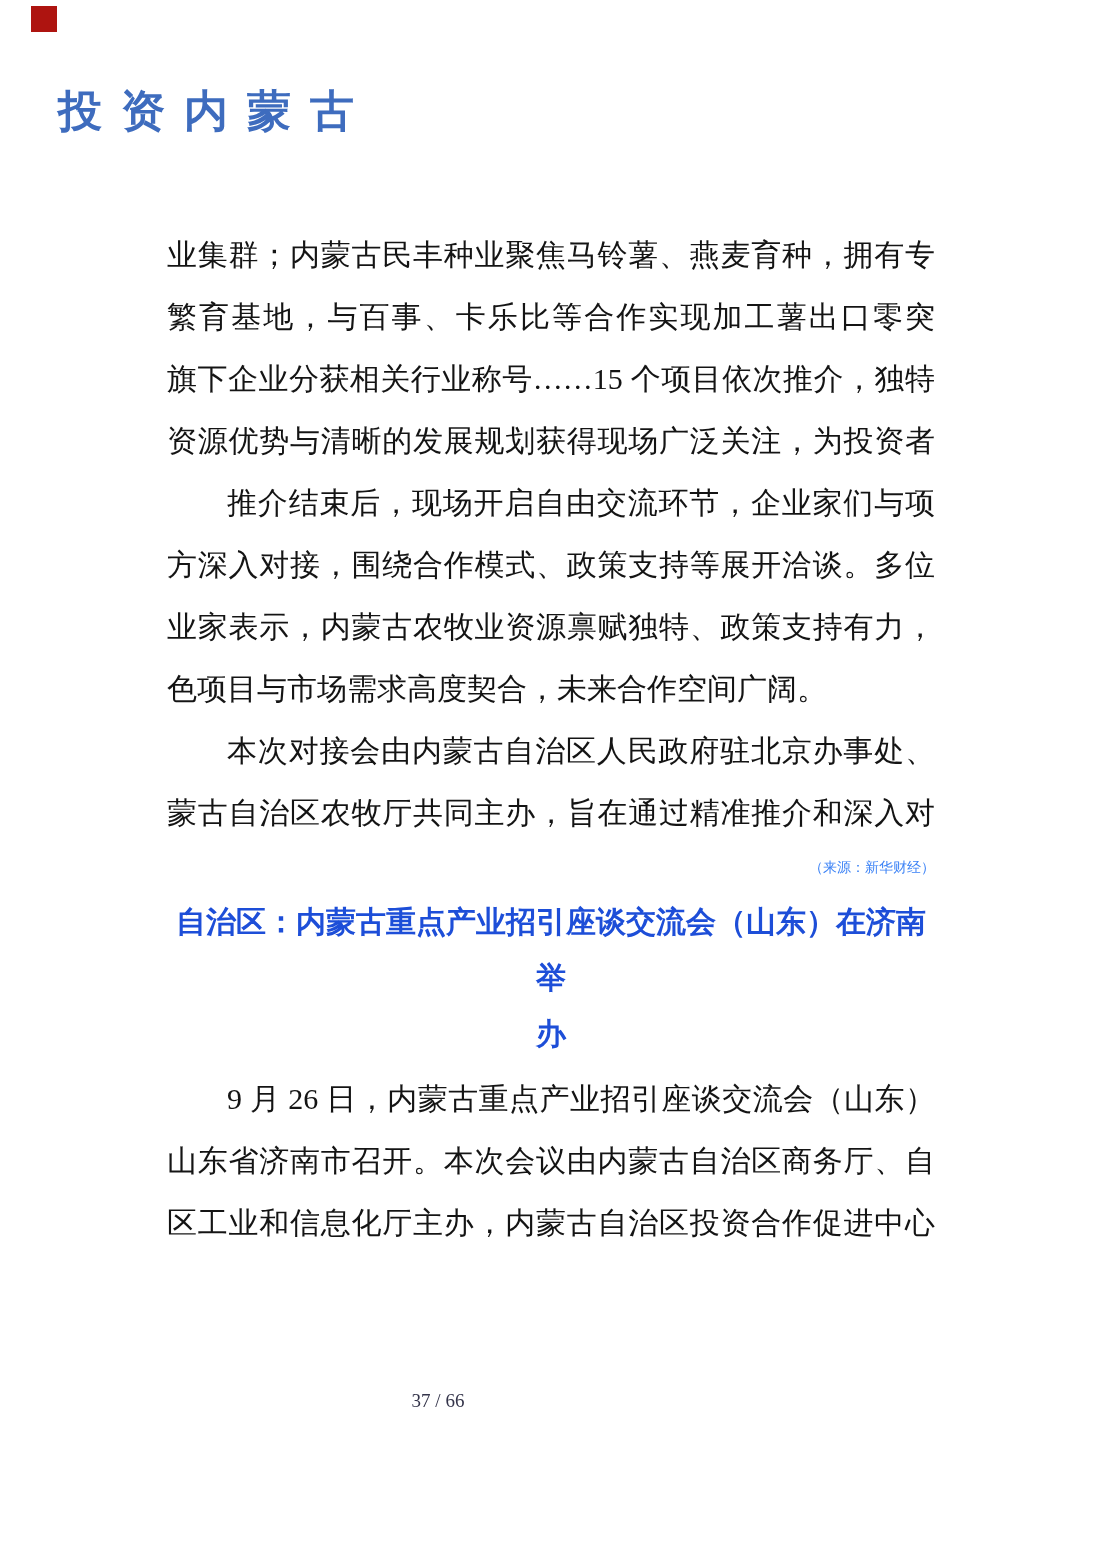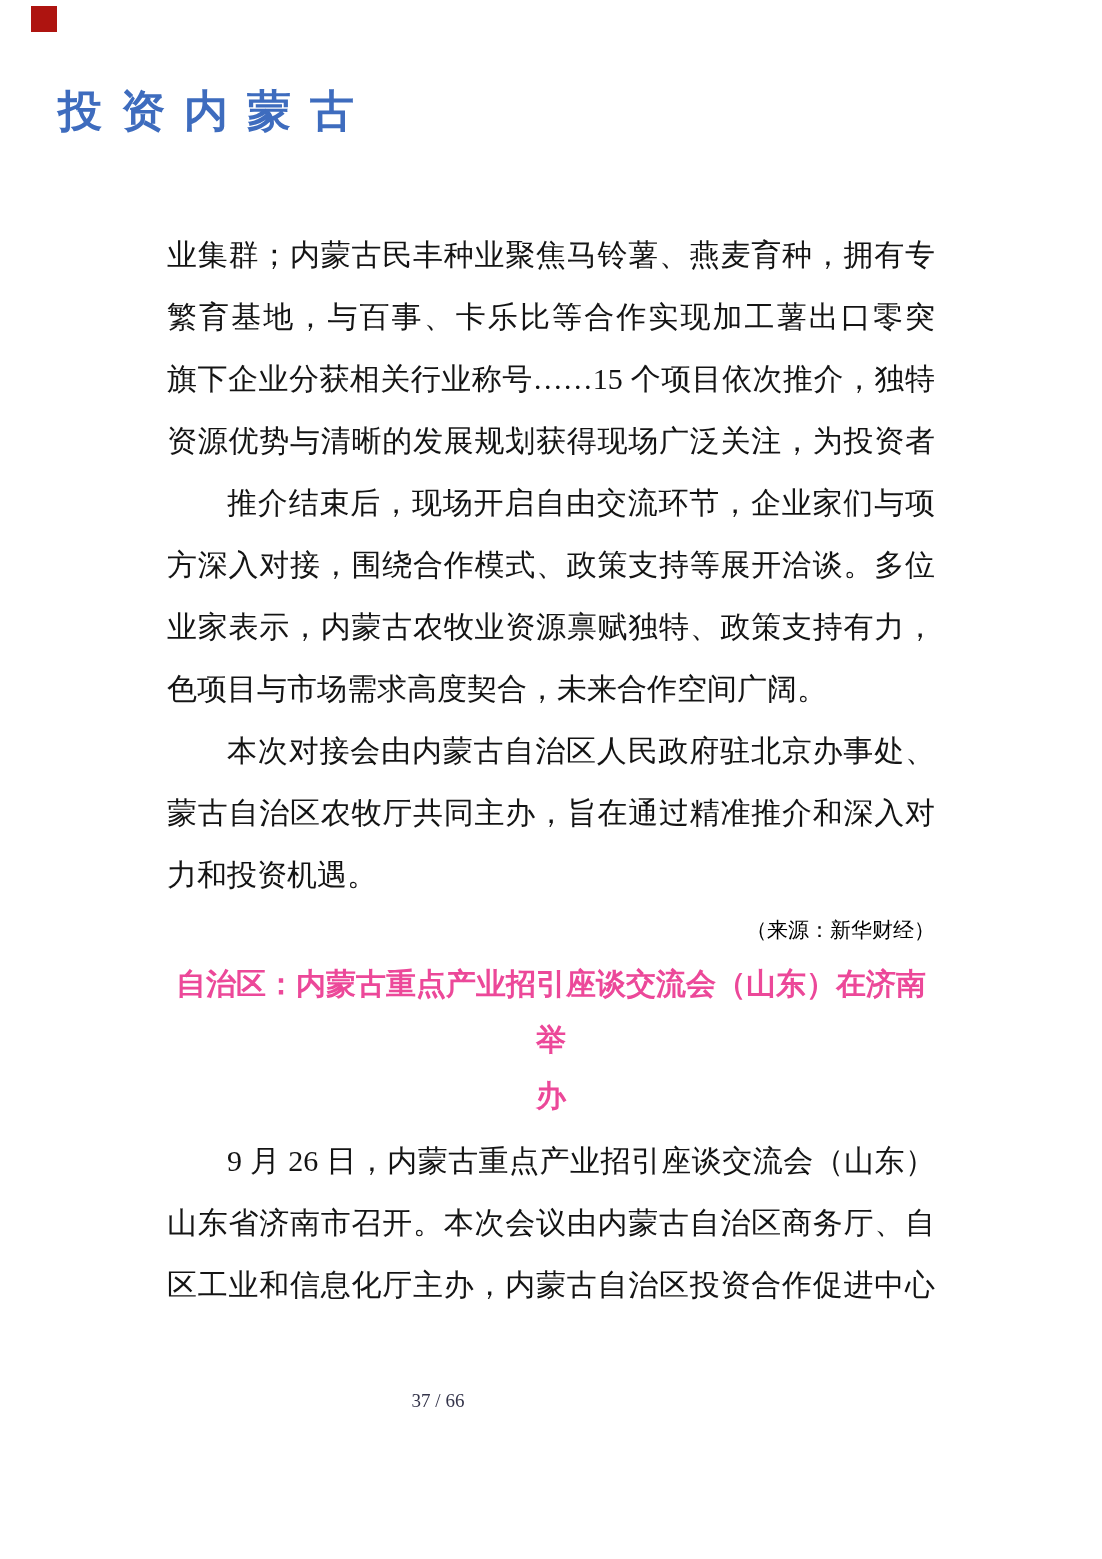--- a/index.html
+++ b/index.html
@@ -29,27 +29,27 @@
     font-size:30px;line-height:62px;height:62px;
     white-space:normal;overflow:hidden;
   }
   .just{
     text-align:justify;
     text-align-last:justify;
     text-justify:inter-character;
   }
   .ind{text-indent:60px;}
   .source-line{
-    font-size:21px;line-height:44px;height:44px;
-    text-align:right;color:#000000;margin-top:2px;
+    font-size:14px;line-height:44px;height:44px;
+    text-align:right;color:#3b82f6;margin-top:2px;
   }
   .heading{
     font-family:"Liberation Sans","DejaVu Sans",sans-serif;
     font-weight:700;font-size:30px;line-height:56px;
-    text-align:center;color:#ec4899;margin-top:4px;
+    text-align:center;color:#1d4ed8;margin-top:4px;
   }
   .p4{margin-top:6px;}
   .footer{
     position:absolute;left:0;top:1390px;width:876px;
     text-align:center;font-size:19px;color:#34344a;
     font-family:"Liberation Serif","DejaVu Serif",serif;
   }
 </style>
 </head>
 <body>
@@ -72,21 +72,20 @@
     <div>
       <div class="line just ind">推介结束后，现场开启自由交流环节，企业家们与项目</div>
       <div class="line just">方深入对接，围绕合作模式、政策支持等展开洽谈。多位企</div>
       <div class="line just">业家表示，内蒙古农牧业资源禀赋独特、政策支持有力，特</div>
       <div class="line">色项目与市场需求高度契合，未来合作空间广阔。</div>
     </div>
 
     <div>
       <div class="line just ind">本次对接会由内蒙古自治区人民政府驻北京办事处、内</div>
       <div class="line just">蒙古自治区农牧厅共同主办，旨在通过精准推介和深入对接，</div>
-      <div class="line">力和投资机遇。</div>
     </div>
 
     <div class="source-line">（来源：新华财经）</div>
 
     <div class="heading">
       <div>自治区：内蒙古重点产业招引座谈交流会（山东）在济南举</div>
       <div>办</div>
     </div>
 
     <div class="p4">

